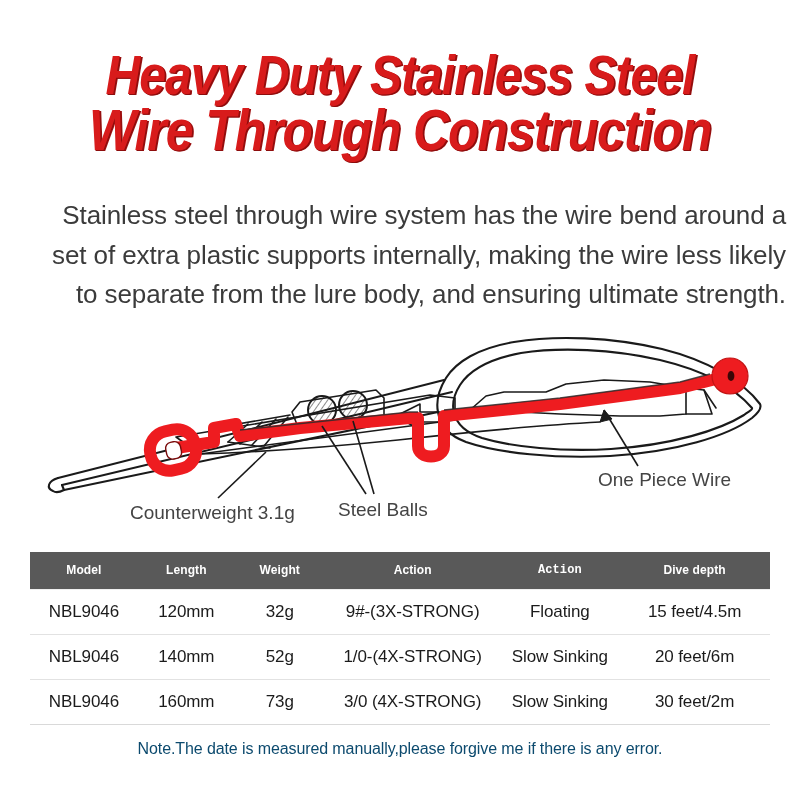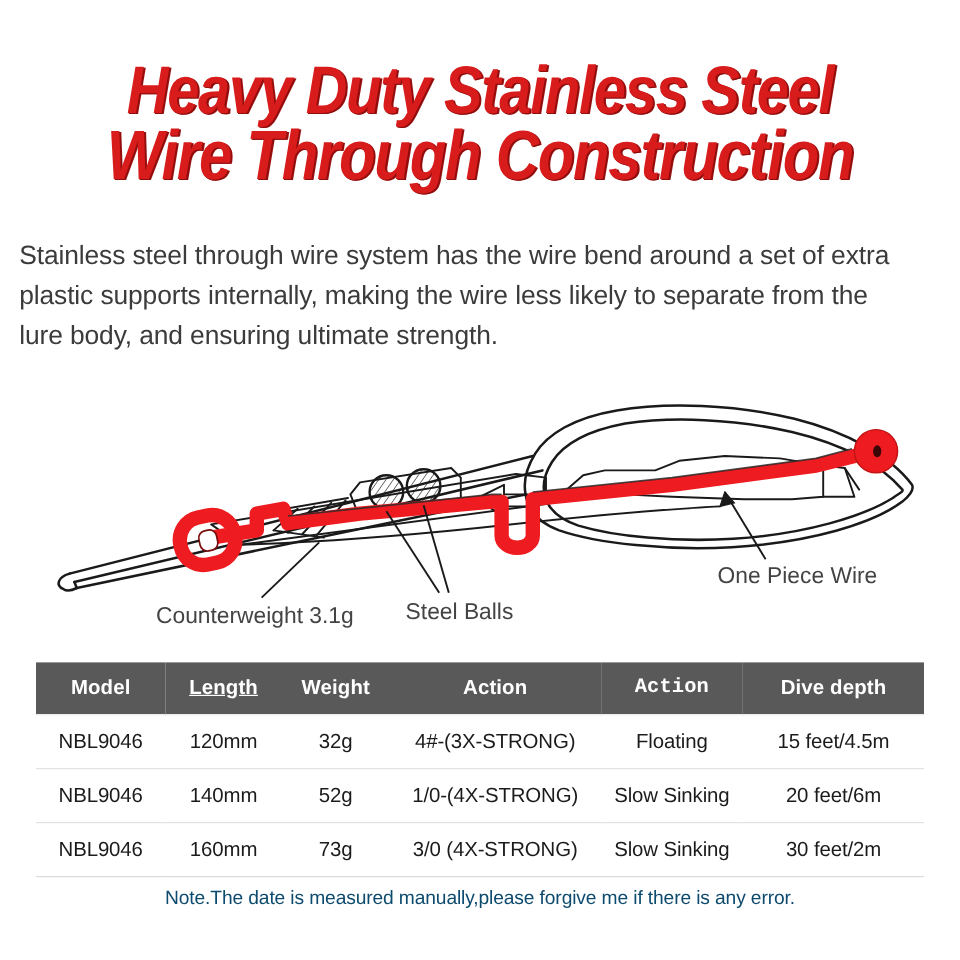--- a/index.html
+++ b/index.html
@@ -44,25 +44,25 @@
     text-shadow: 1px 1px 0 #8d0d0d, 2px 1px 0 #9c1010;
   }
   .title-line.l2 {
     font-size: 58px;
   }
 
   
   .intro {
     position: absolute;
     top: 196px;
-    left: 16px;
+    left: 46px;
     width: 740px;
-    text-align: left;
+    text-align: right;
     color: #3b3b3b;
-    font-size: 22px;
+    font-size: 26px;
     line-height: 1.52;
     letter-spacing: -0.1px;
   }
 
   
   .diagram {
     position: absolute;
     top: 318px;
     left: 0;
     width: 800px;
@@ -75,40 +75,40 @@
     position: absolute;
     top: 552px;
     left: 30px;
     width: 740px;
     border-collapse: collapse;
     table-layout: fixed;
   }
   .spec-table thead th {
     background: #595959;
     color: #ffffff;
-    font-size: 17px;
+    font-size: 12px;
     font-weight: bold;
     padding: 11px 2px 12px 2px;
     text-align: center;
     letter-spacing: 0.1px;
   }
   .spec-table tbody td {
     background: #ffffff;
     color: #1b1b1b;
     font-size: 17px;
     text-align: center;
     padding: 12px 2px 12px 2px;
     border-bottom: 1px solid #e2e2e2;
     letter-spacing: -0.1px;
   }
   .spec-table tbody tr:first-child td { border-top: 1px solid #efefef; }
   .spec-table tbody tr:last-child td { border-bottom: 1px solid #d9d9d9; }
 
   .col-model  { width: 14.5%; }
-  .col-length { width: 13%; text-decoration: underline; }
+  .col-length { width: 13%; }
   .col-weight { width: 12%; }
   .col-hooks  { width: 24%; }
   .col-action { width: 16%; font-family: Liberation Mono, monospace; }
   .col-dive   { width: 20.5%; }
 
   
   .note {
     position: absolute;
     top: 740px;
     left: 0;
@@ -243,21 +243,21 @@
         <th class="col-hooks">Action</th>
         <th class="col-action">Action</th>
         <th class="col-dive">Dive depth</th>
       </tr>
     </thead>
     <tbody>
       <tr>
         <td>NBL9046</td>
         <td>120mm</td>
         <td>32g</td>
-        <td>4#-(3X-STRONG)</td>
+        <td>9#-(3X-STRONG)</td>
         <td>Floating</td>
         <td>15 feet/4.5m</td>
       </tr>
       <tr>
         <td>NBL9046</td>
         <td>140mm</td>
         <td>52g</td>
         <td>1/0-(4X-STRONG)</td>
         <td>Slow Sinking</td>
         <td>20 feet/6m</td>

